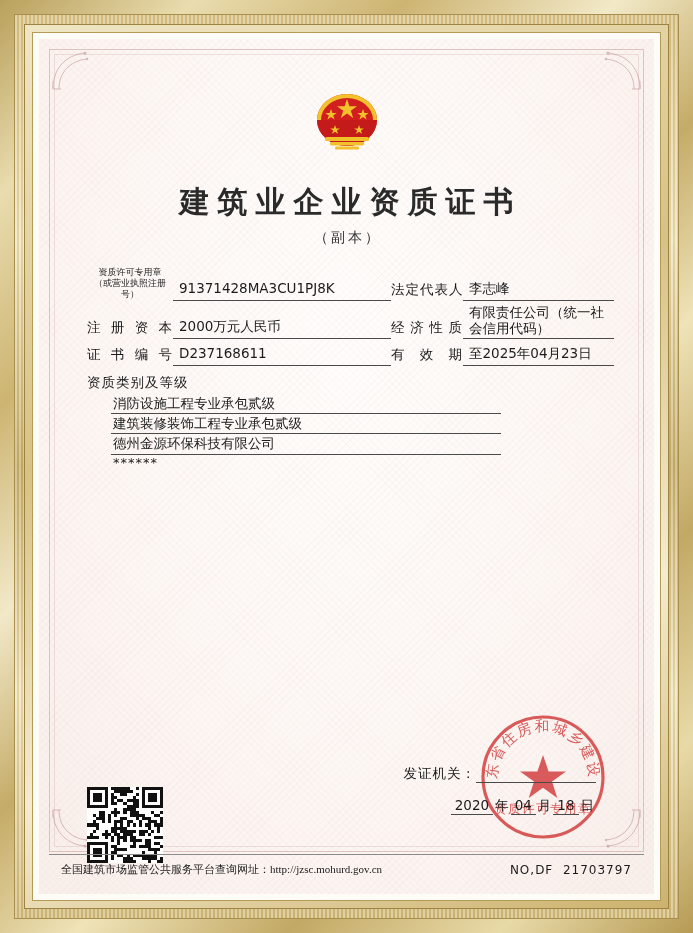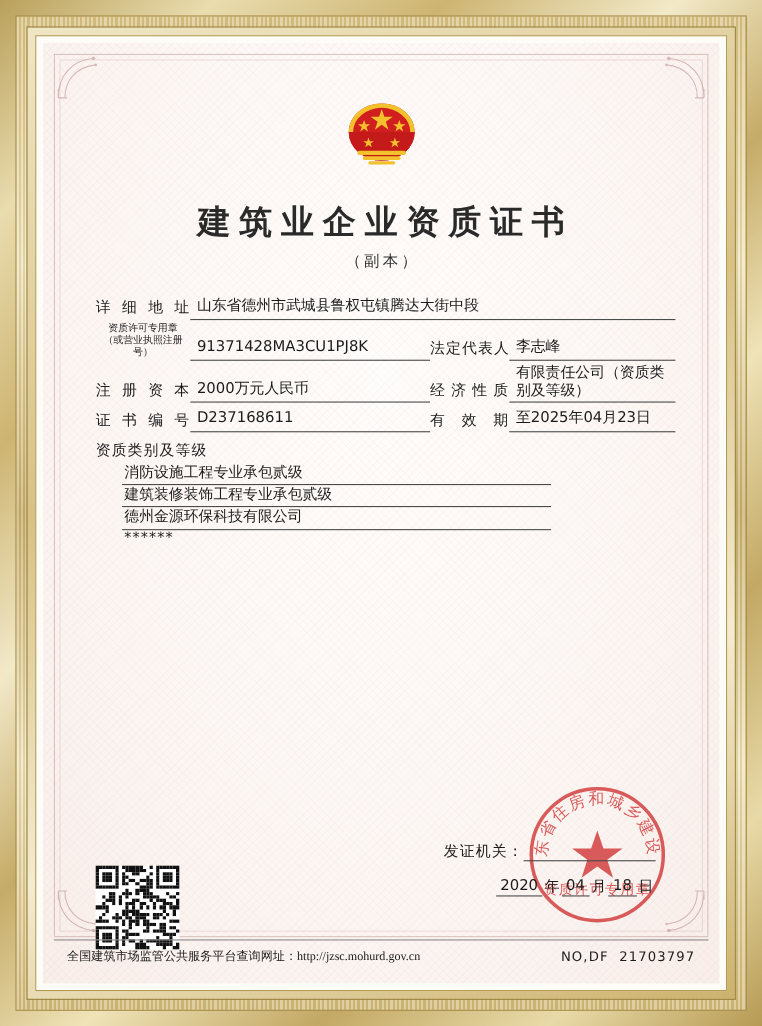--- a/index.html
+++ b/index.html
@@ -371,40 +371,36 @@
           </svg>
         </div>
       </div>
 
       <div class="title">建筑业企业资质证书</div>
       <div class="subtitle">（副本）</div>
 
       <div class="fields">
 
 
-        <div class="frow">
-          <div class="flabel w1">详细地址</div>
-          <div class="fvalue fixed-b">山东省德州市武城县鲁权屯镇腾达大街中段</div>
-        </div>
 
         <div class="frow">
           <div class="label-2line">
             <div>资质许可专用章</div>
             <div>（或营业执照注册号）</div>
           </div>
           <div class="fvalue fixed-a">91371428MA3CU1PJ8K</div>
           <div class="flabel w2">法定代表人</div>
           <div class="fvalue fixed-b">李志峰</div>
         </div>
 
         <div class="frow">
           <div class="flabel w1">注册资本</div>
           <div class="fvalue fixed-a">2000万元人民币</div>
           <div class="flabel w2">经济性质</div>
-          <div class="fvalue fixed-b" style="white-space:normal; line-height:16px;">有限责任公司（资质类别及等级）</div>
+          <div class="fvalue fixed-b" style="white-space:normal; line-height:16px;">有限责任公司（统一社会信用代码）</div>
         </div>
 
         <div class="frow">
           <div class="flabel w1">证书编号</div>
           <div class="fvalue fixed-a">D237168611</div>
           <div class="flabel w2">有效期</div>
           <div class="fvalue fixed-b">至2025年04月23日</div>
         </div>
 
         <div class="qual-head">资质类别及等级</div>

